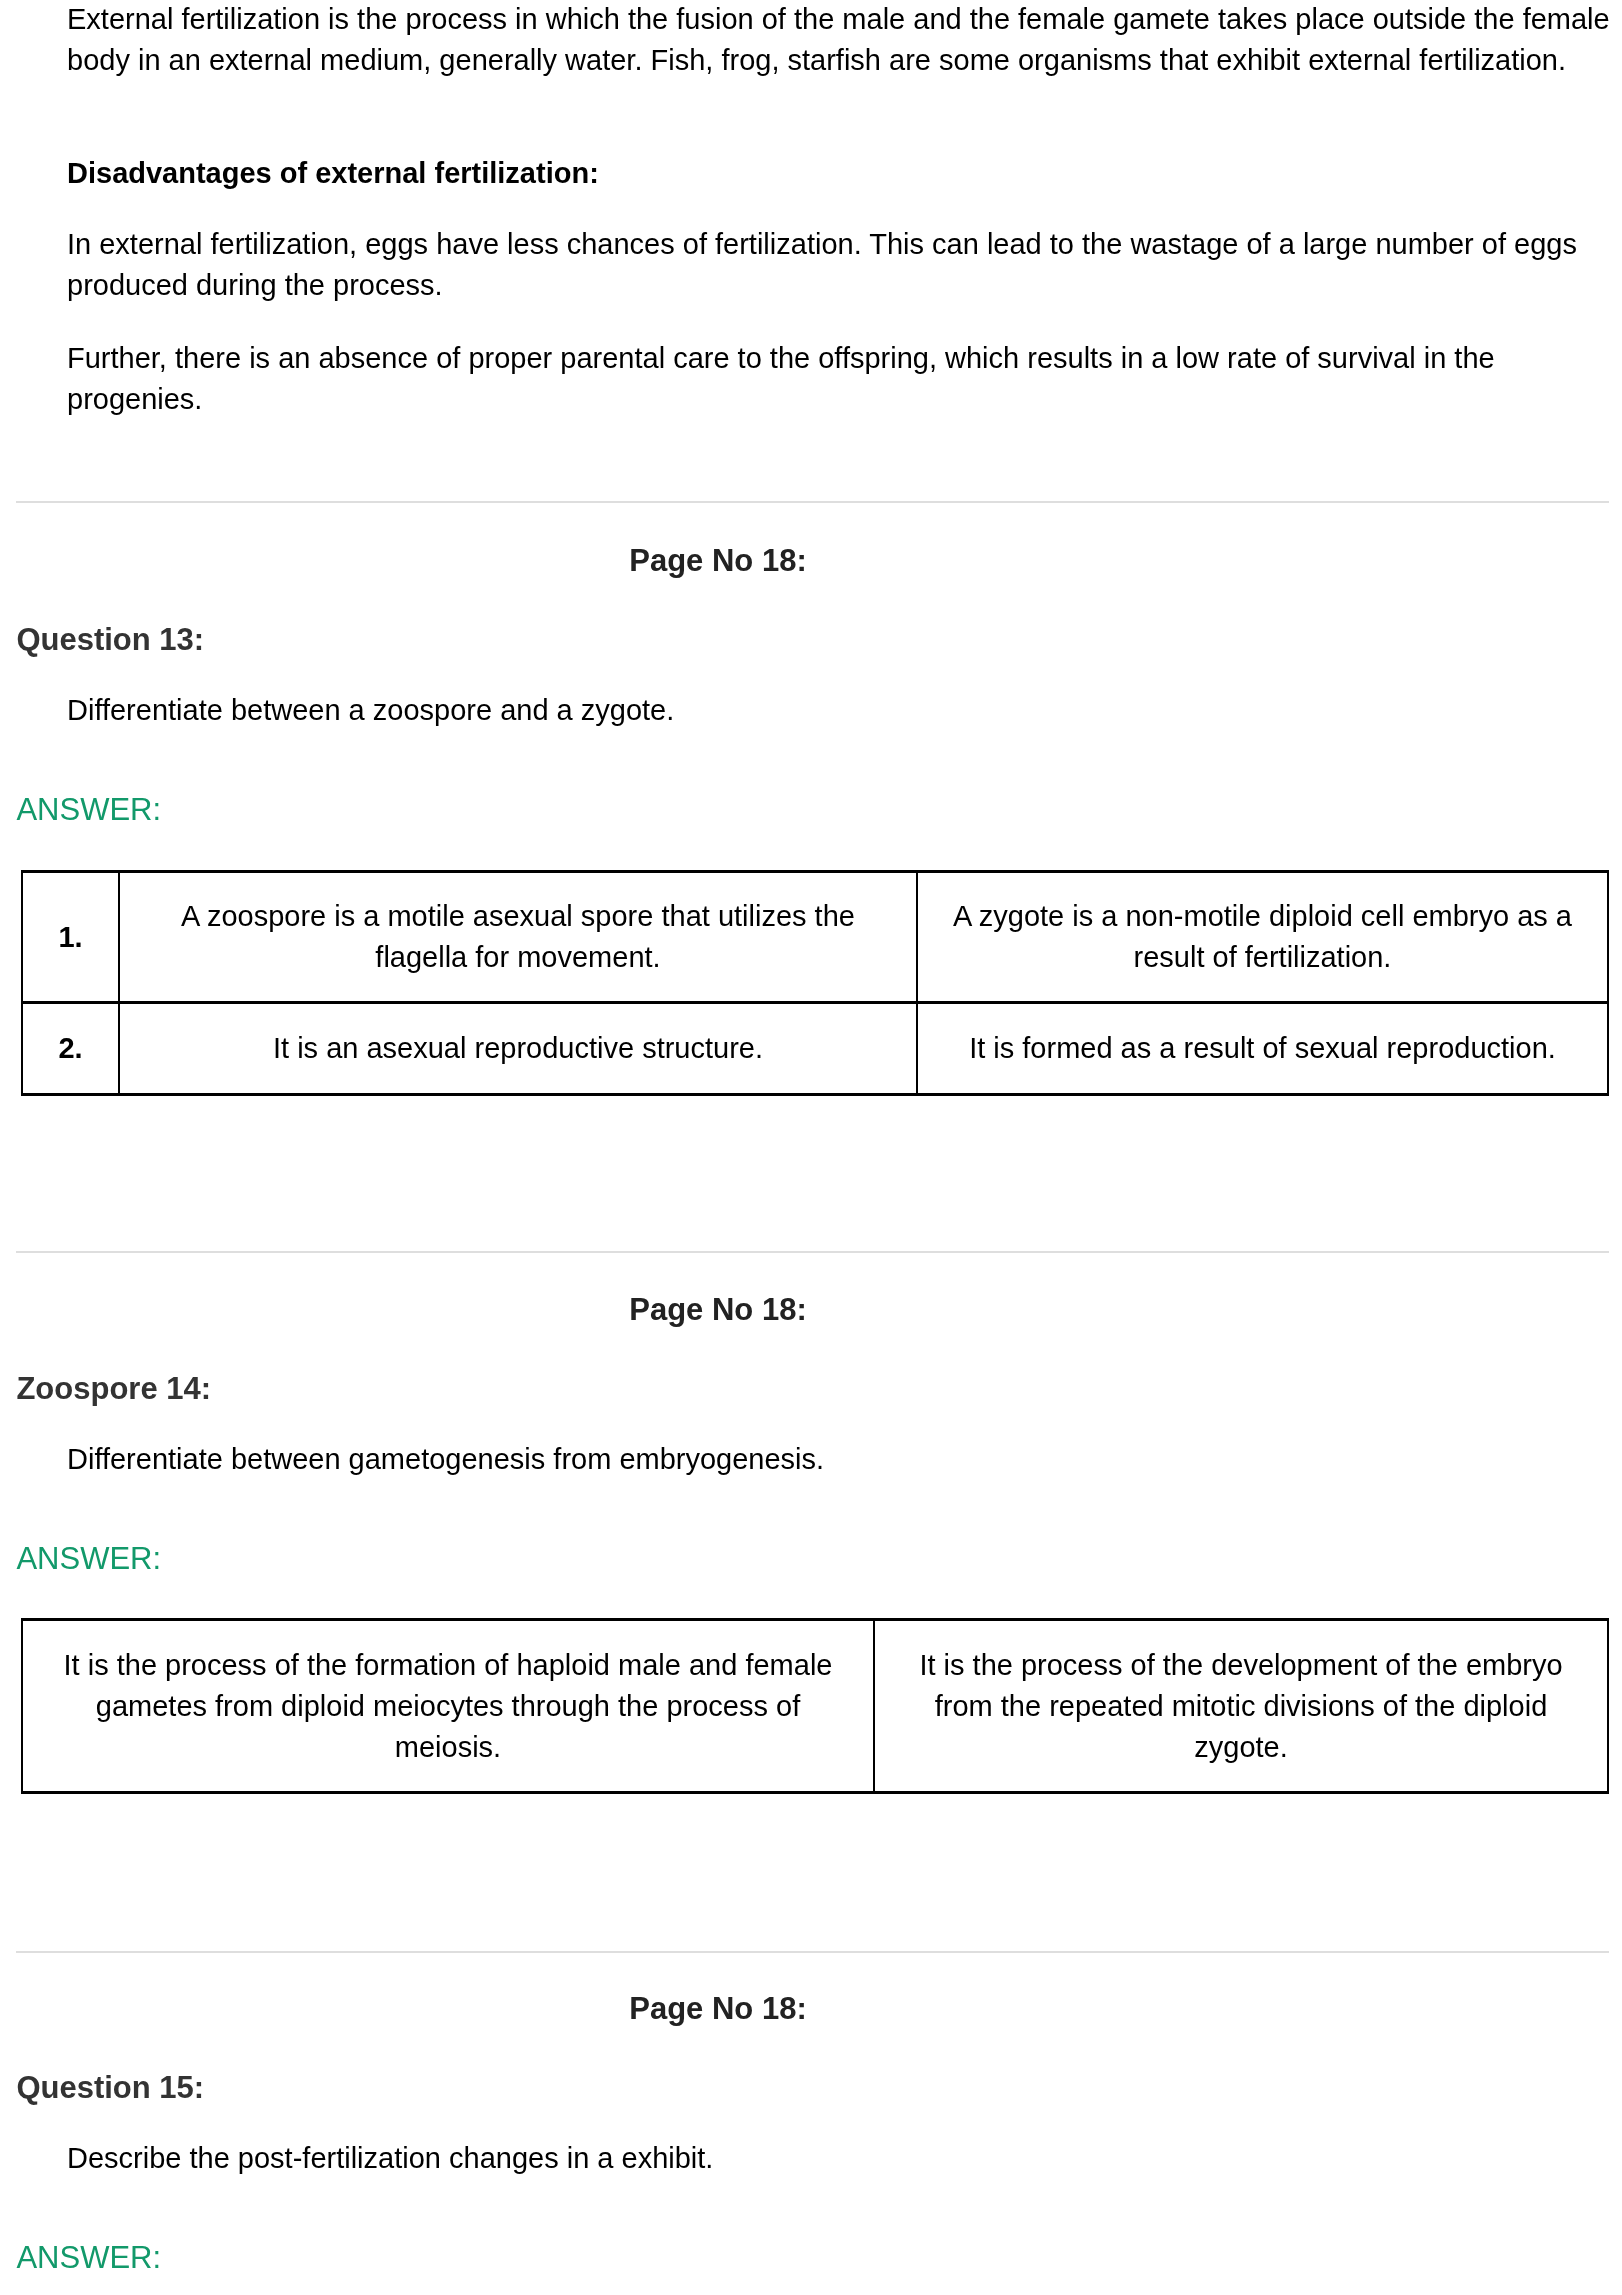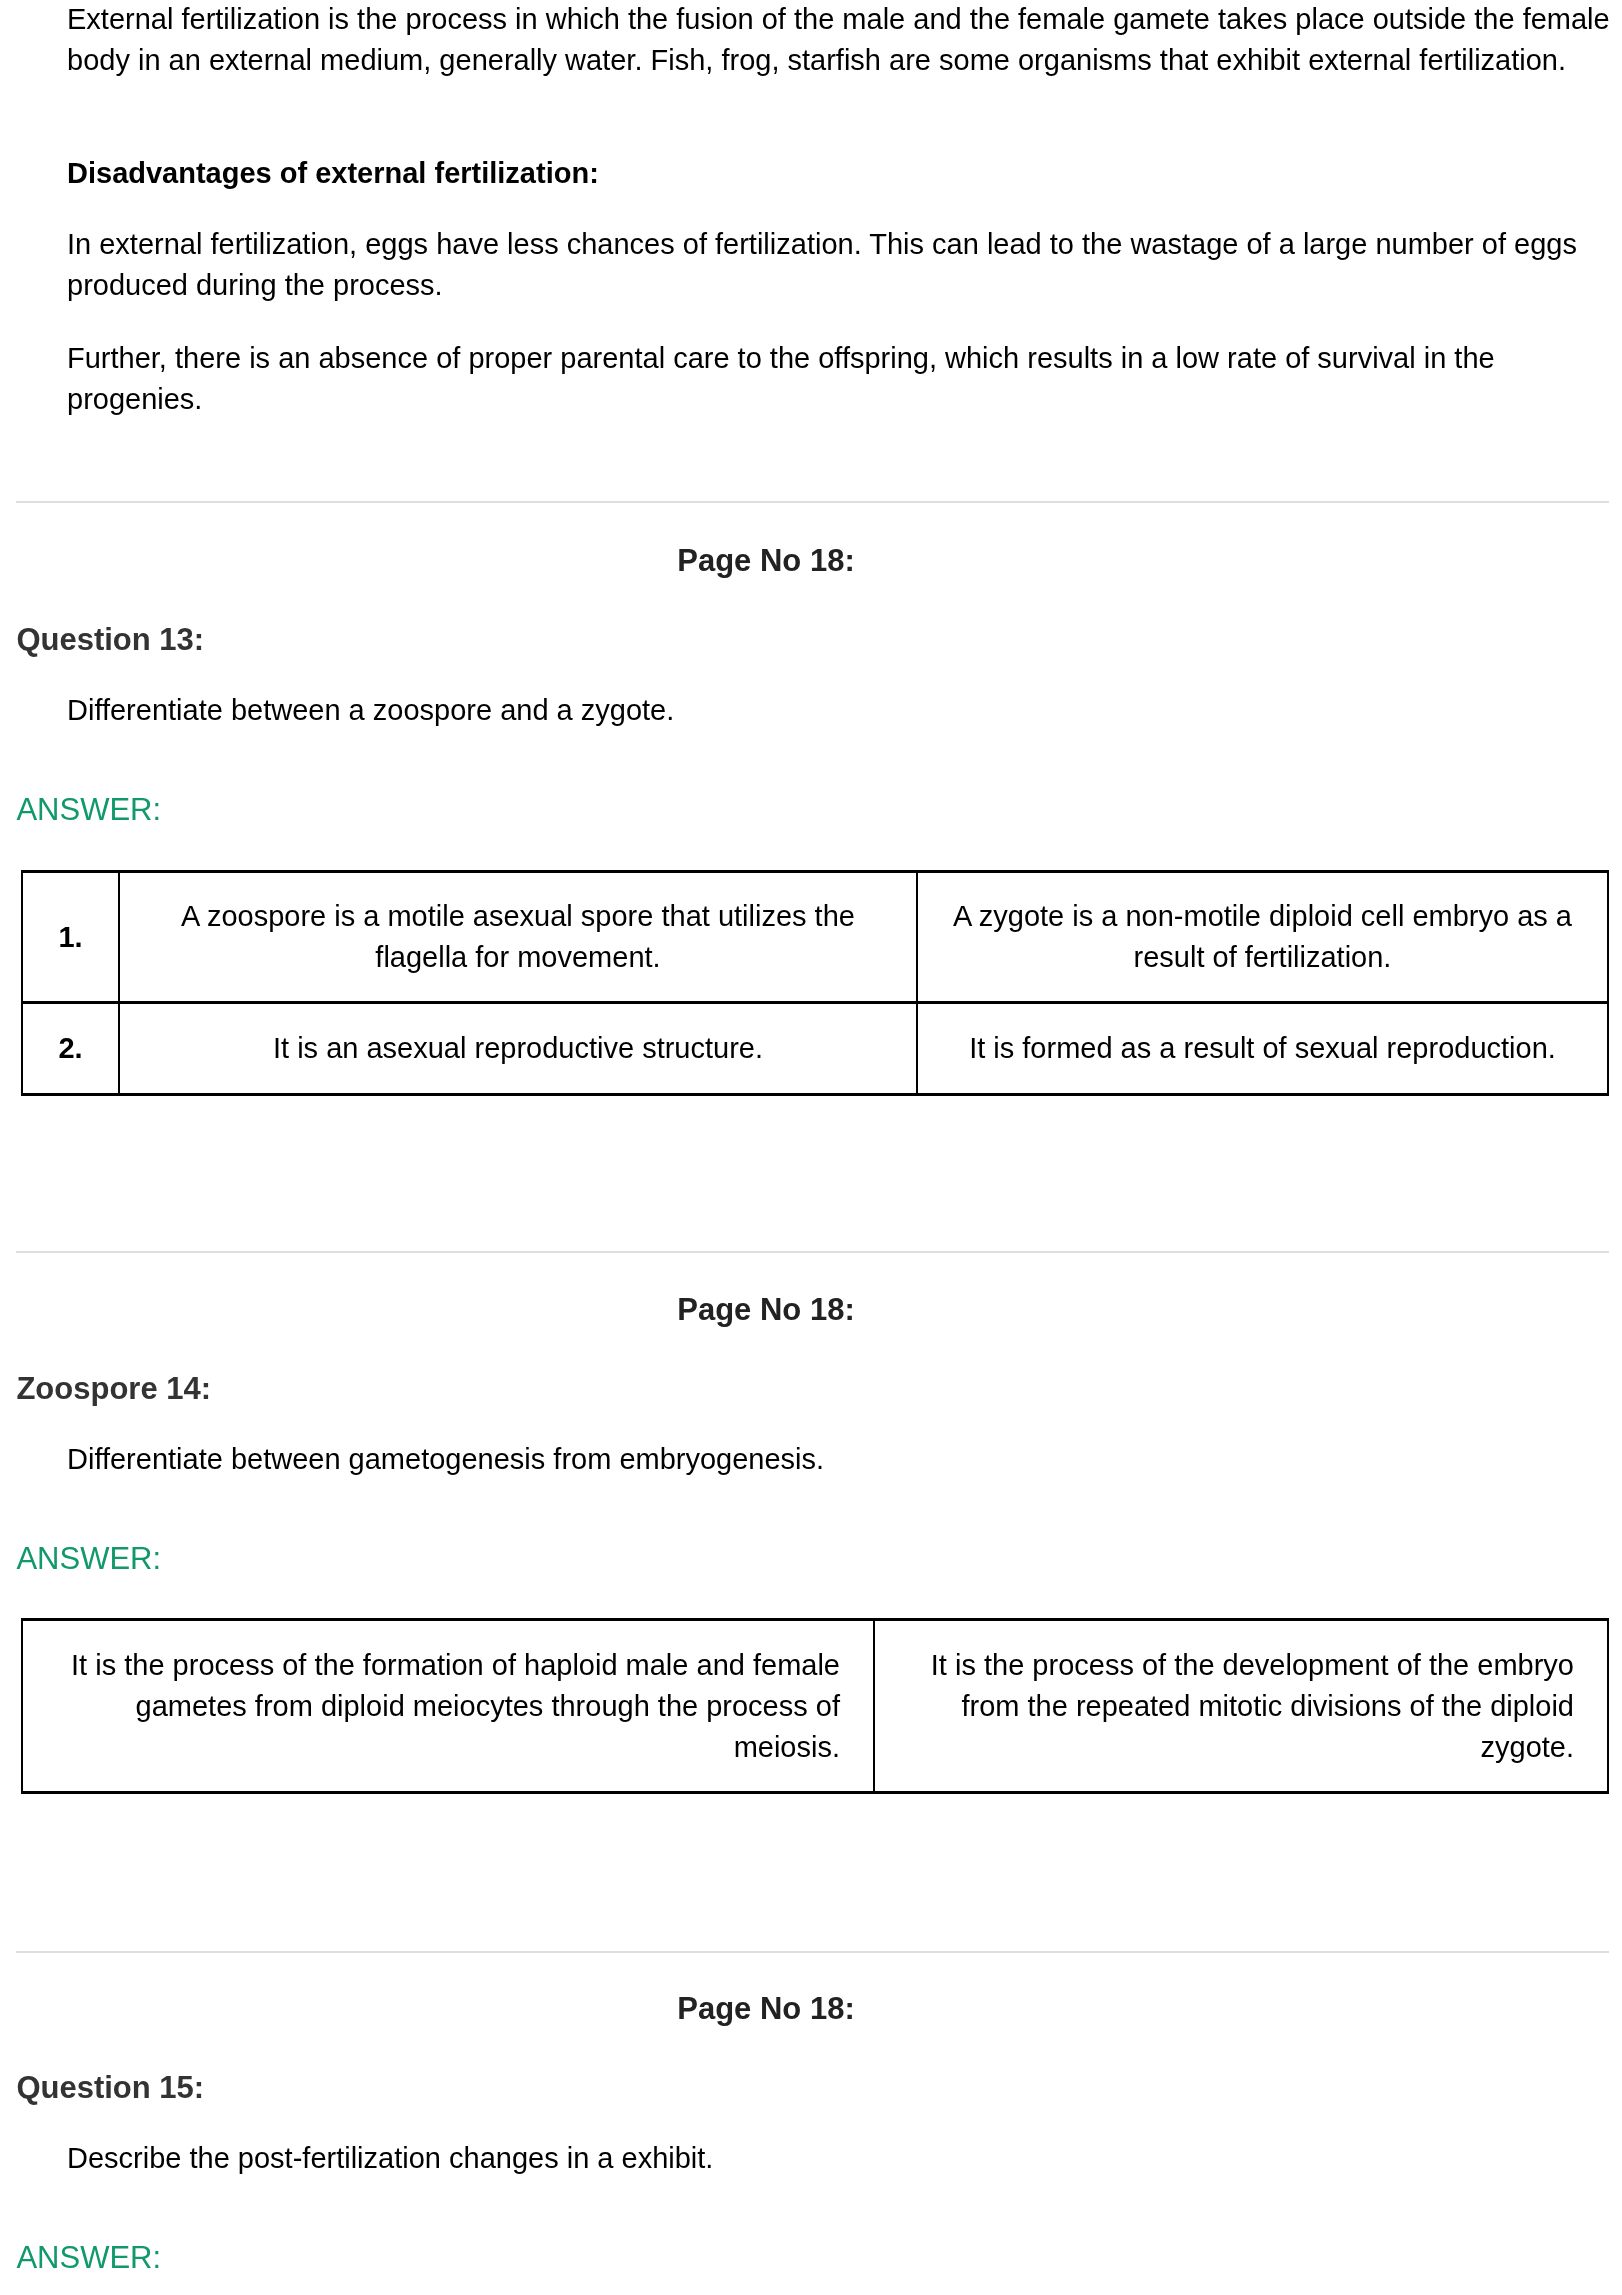--- a/index.html
+++ b/index.html
@@ -4,34 +4,34 @@
 <style>
   html, body { margin: 0; padding: 0; background: #ffffff; }
   body {
     width: 1622px; height: 2295px; position: relative; overflow: hidden;
     font-family: "Liberation Sans", sans-serif; color: #000000;
   }
   .abs { position: absolute; }
   .para { left: 67px; width: 1544px; font-size: 29px; line-height: 41px; margin: 0; }
   .bold { font-weight: bold; }
   .hr { position: absolute; left: 16.4px; width: 1593px; height: 0; border-top: 2.6px solid #dedede; }
-  .page-no { position: absolute; left: 0; width: 1436px; text-align: center; font-weight: bold; font-size: 31px; color: #222222; padding-left: 48px; }
+  .page-no { position: absolute; left: 0; width: 1436px; text-align: center; font-weight: bold; font-size: 31px; color: #222222; }
   .question { position: absolute; left: 16.4px; font-weight: bold; font-size: 31px; color: #333333; }
   .q-text { position: absolute; left: 67px; font-size: 29px; color: #000000; }
   .answer { position: absolute; left: 16.4px; font-weight: normal; font-size: 31px; color: #12996a; }
   table.grid {
     position: absolute; border-collapse: collapse; table-layout: fixed;
     font-size: 29px; line-height: 41px;
   }
   table.grid td, table.grid th {
     border: 2px solid #000000; padding: 0 33px; vertical-align: middle; text-align: center;
   }
   table.grid th { font-weight: bold; }
   table.grid td.num { font-weight: bold; padding: 0; }
-  table.grid td.left { text-align: right; padding: 0 33px; }
+  table.grid td.left { text-align: center; padding: 0 33px; }
   table.grid tr.top-border > * { border-top: 3.9px solid #000000; }
   table.grid tr.bottom-border > * { border-bottom: 3.9px solid #000000; }
 </style>
 </head>
 <body>
 
 <p class="abs para" style="top:-1.3px;">External fertilization is the process in which the fusion of the male and the female gamete takes place outside the female body in an external medium, generally water. Fish, frog, starfish are some organisms that exhibit external fertilization.</p>
 <p class="abs para bold" style="top:153px;">Disadvantages of external fertilization:</p>
 <p class="abs para" style="top:224px;">In external fertilization, eggs have less chances of fertilization. This can lead to the wastage of a large number of eggs produced during the process.</p>
 <p class="abs para" style="top:338px;">Further, there is an absence of proper parental care to the offspring, which results in a low rate of survival in the progenies.</p>

